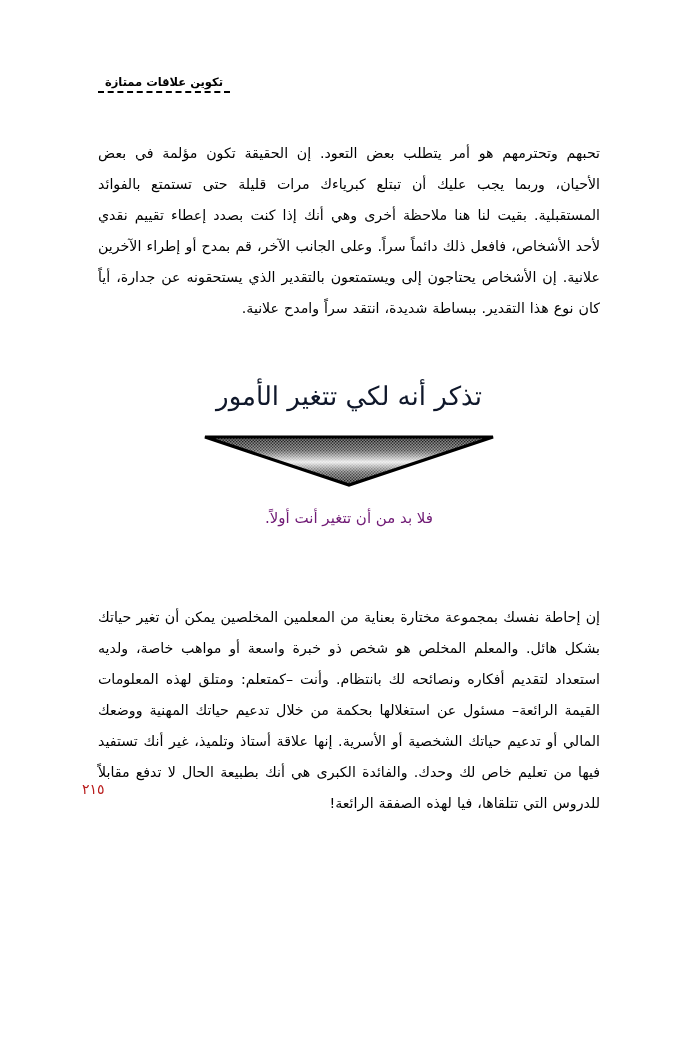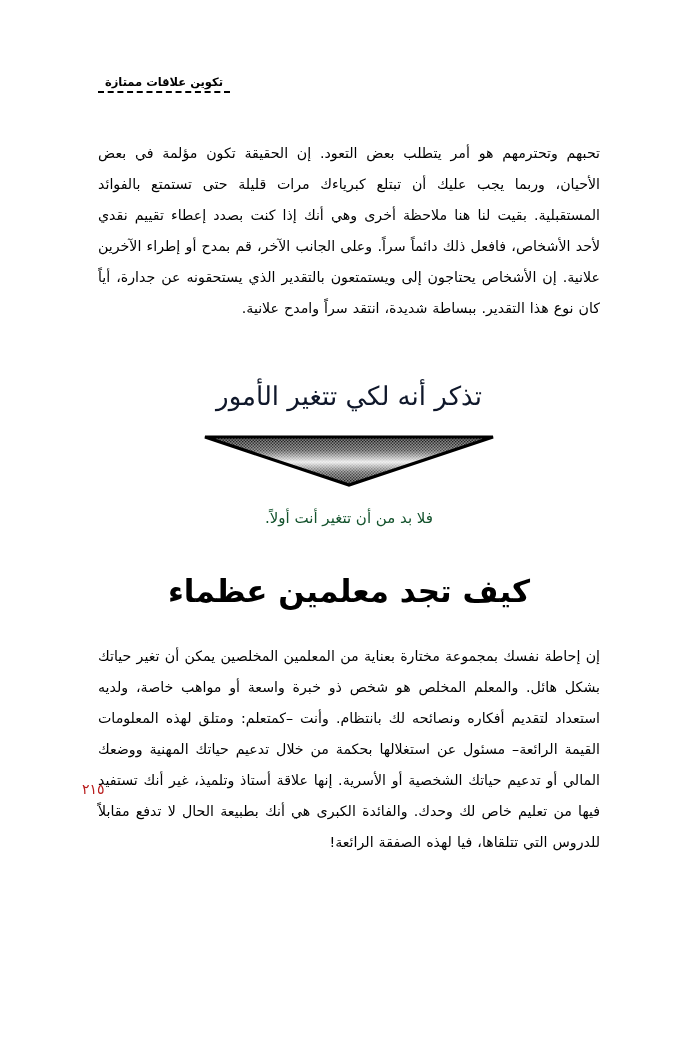--- a/index.html
+++ b/index.html
@@ -84,21 +84,21 @@
     line-height: 1.25;
     letter-spacing: 0.5px;
   }
 
   .sub-display-line {
     margin: 0;
     text-align: center;
     direction: rtl;
     font-family: "DejaVu Sans", sans-serif;
     font-size: 15px;
-    color: #14532d;
+    color: #701a75;
     line-height: 1.3;
   }
 
   
   .triangle-wrap {
     position: relative;
     width: 100%;
     height: 56px;
     display: flex;
     justify-content: center;
@@ -188,21 +188,20 @@
         <polygon points="2,2 290,2 146,50" fill="none" stroke="#000000" stroke-width="3.2"></polygon>
       </svg>
     </div>
 
     <div class="sp-c"></div>
 
     <p class="sub-display-line">فلا بد من أن تتغير أنت أولاً.</p>
 
     <div class="sp-d"></div>
 
-    <h2 class="section-heading">كيف تجد معلمين عظماء</h2>
 
     <div class="sp-e"></div>
 
     <p class="body-par">إن إحاطة نفسك بمجموعة مختارة بعناية من المعلمين المخلصين يمكن أن تغير حياتك بشكل هائل. والمعلم المخلص هو شخص ذو خبرة واسعة أو مواهب خاصة، ولديه استعداد لتقديم أفكاره ونصائحه لك بانتظام. وأنت –كمتعلم: ومتلق لهذه المعلومات القيمة الرائعة– مسئول عن استغلالها بحكمة من خلال تدعيم حياتك المهنية ووضعك المالي أو تدعيم حياتك الشخصية أو الأسرية. إنها علاقة أستاذ وتلميذ، غير أنك تستفيد فيها من تعليم خاص لك وحدك. والفائدة الكبرى هي أنك بطبيعة الحال لا تدفع مقابلاً للدروس التي تتلقاها، فيا لهذه الصفقة الرائعة!</p>
 
     <div class="sp-f"></div>
 
   </div>
 
   <div class="folio">٢١٥</div>

